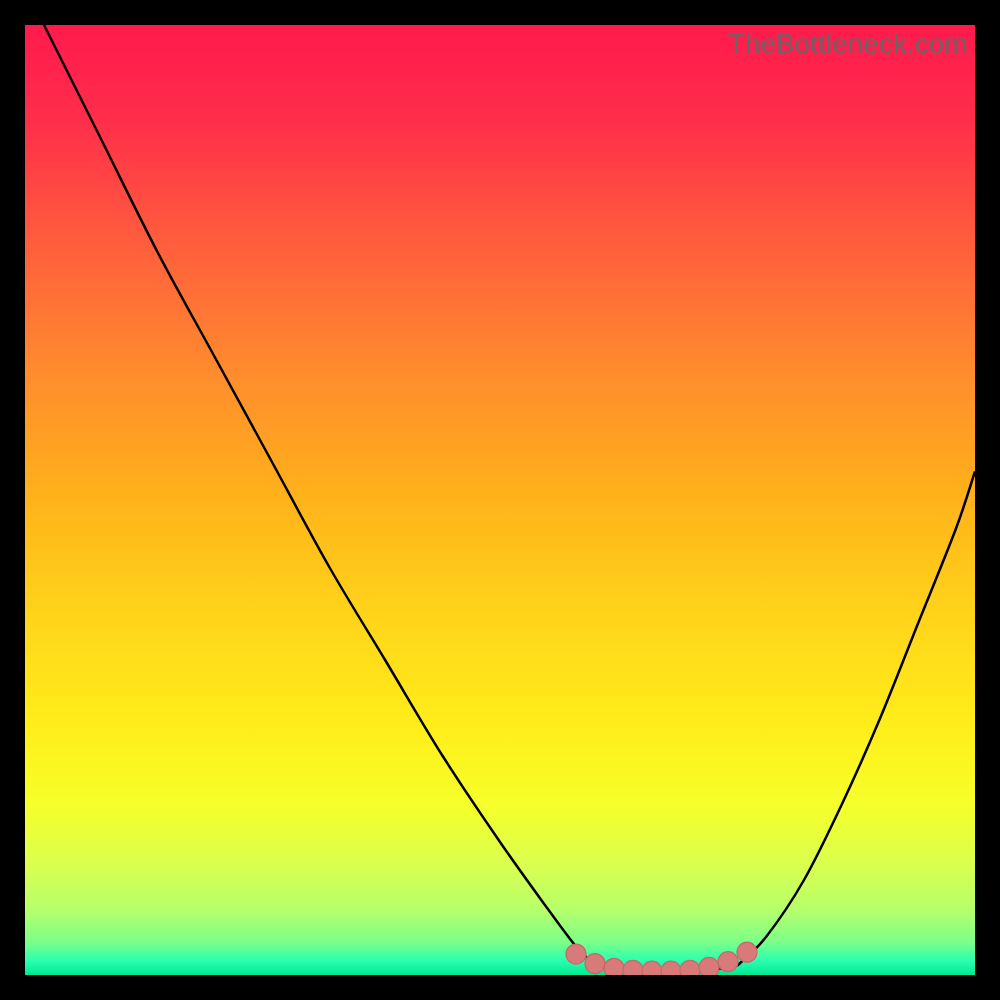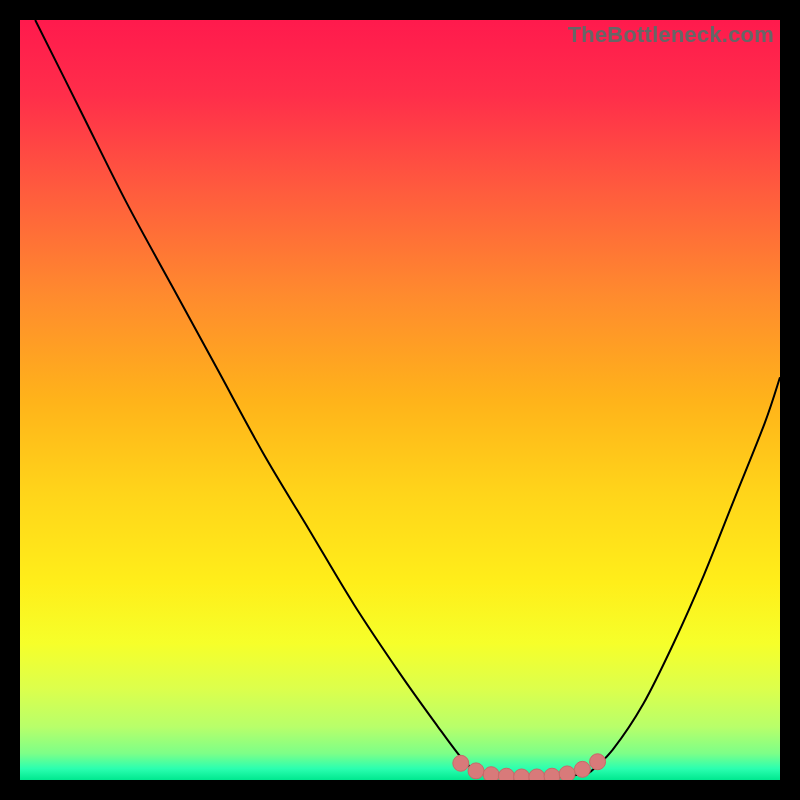--- a/index.html
+++ b/index.html
@@ -25,21 +25,21 @@
     top: 0;
     width: 760px;
     height: 760px;
   }
   .watermark {
     position: absolute;
     top: 2px;
     right: 6px;
     color: #666;
     font-size: 22px;
-    font-weight: 700;
+    font-weight: 400;
     letter-spacing: 0.2px;
     z-index: 10;
   }
 </style>
 </head>
 <body>
 
 <div class="frame">
   <div class="watermark">TheBottleneck.com</div>
 

